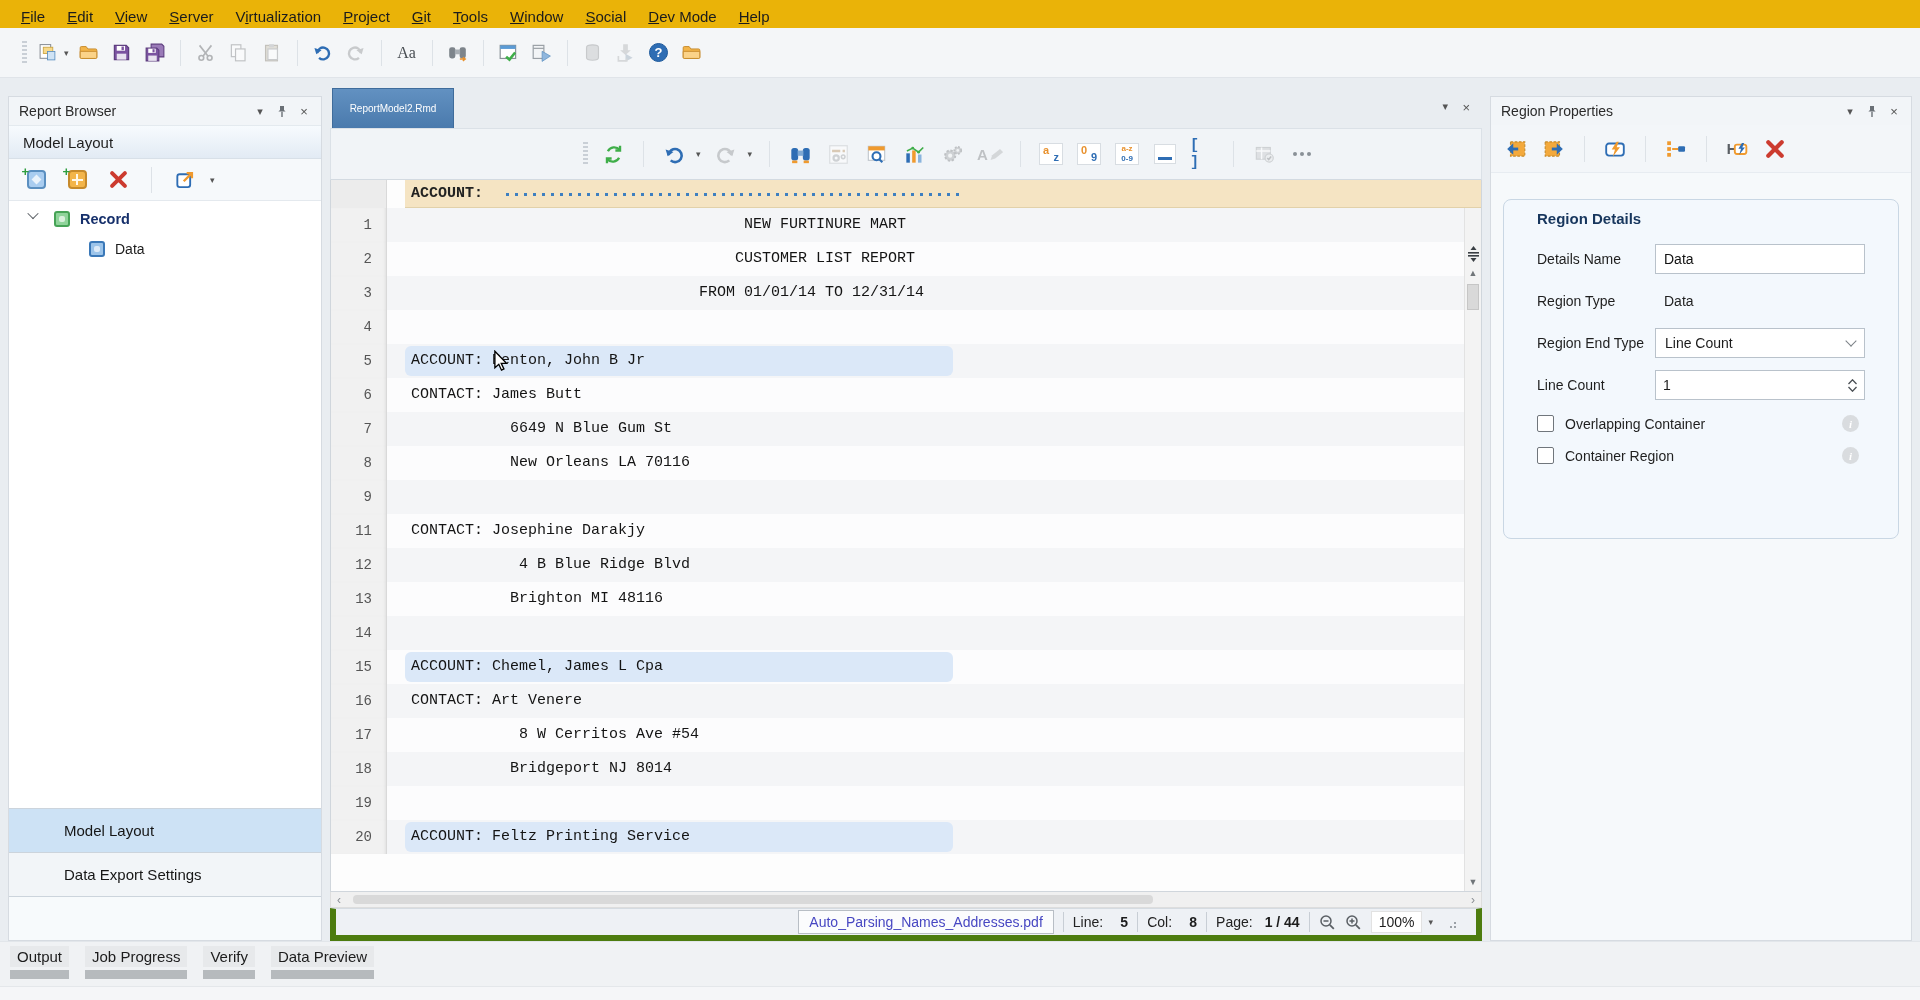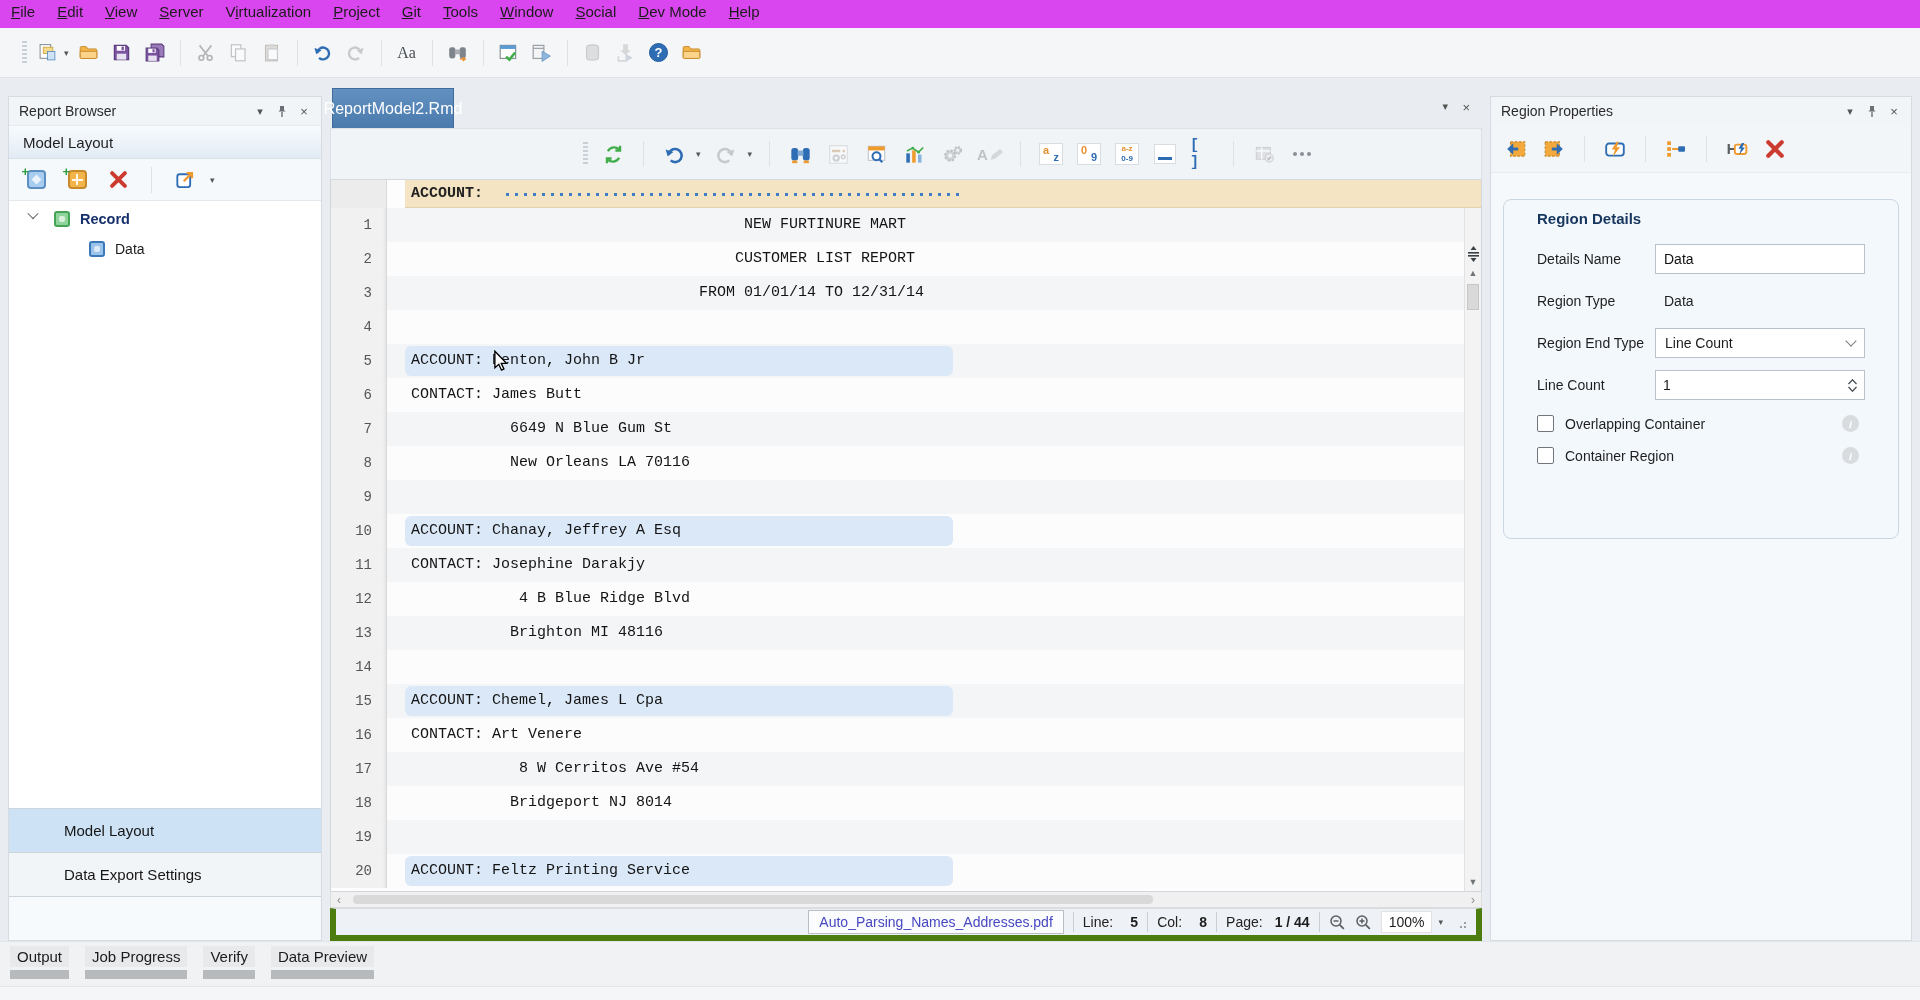--- a/index.html
+++ b/index.html
@@ -1,21 +1,21 @@
 <!DOCTYPE html>
 <html style="--accent: #4d80b2; --tan: #f5e4c3; --hl: #dbe8f8; --link: #4747c2; --record-green: #46a356; --data-blue: #3a78b8; --delete-red: #cc3b2f; --icon-orange: #f09a2e; --icon-blue: #2e6db4;"><head>
 <meta charset="utf-8">
 <style>
 *{box-sizing:border-box;margin:0;padding:0}
 html,body{width:1920px;height:1000px}
 body{position:relative;font-family:"Liberation Sans",sans-serif;background:#e9edf1;overflow:hidden;color:#1c1c1c}
 u{text-decoration:underline}
 svg{display:block}
 
-#menubar{position:absolute;left:0;top:0;right:0;height:28px;background:#d946ef;display:flex;align-items:flex-start;padding-left:0;font-size:15px;z-index:6}
+#menubar{position:absolute;left:0;top:0;right:0;height:28px;background:#eab308;display:flex;align-items:flex-end;padding-left:10px;font-size:15px;z-index:6}
 .menu-item{padding:3px 11px;cursor:default;white-space:nowrap}
 
 #toolbar{position:absolute;left:0;top:28px;right:0;height:50px;background:#f4f6f8;border-bottom:1px solid #e0e4e9;display:flex;align-items:center;padding-left:22px;gap:7px;z-index:5}
 .grip{width:5px;height:24px;background:repeating-linear-gradient(to bottom,#c9cfd6 0 2px,transparent 2px 4px)}
 .sep{width:1px;height:26px;background:#dde2e7;margin:0 5px;flex:0 0 auto}
 .tbi{width:26px;height:26px;display:flex;align-items:center;justify-content:center;flex:0 0 auto;position:relative}
 .tbi svg{width:19px;height:19px}
 .dis{opacity:.5;filter:grayscale(.6)}
 .dd{font-size:9px;color:#555;margin-left:-3px;align-self:center}
 .stack{position:relative;width:26px;height:26px}
@@ -52,21 +52,21 @@
 .ic-sq.or{border:2px solid #c68a2b;background:#f3b54a}
 .ic-sq.bl::after{content:'';position:absolute;inset:4px;background:#eaf3fb;transform:rotate(45deg)}
 .ic-sq.or::after{content:'';position:absolute;inset:2px;background:
  linear-gradient(#fff8ea,#fff8ea) center/100% 2px no-repeat,
  linear-gradient(#fff8ea,#fff8ea) center/2px 100% no-repeat}
 .plus-badge{position:absolute;top:-8px;left:-7px;color:#2f9e3f;font-weight:900;font-size:13px;z-index:2}
 .red-x svg{width:19px;height:19px}
 
 #center-panel{position:absolute;left:330px;top:88px;width:1152px;height:853px}
 #tabbar{height:40px;position:relative}
-.etab{position:absolute;left:2px;top:0;width:122px;height:40px;background:linear-gradient(#6291c1,#4a7aad);color:#fff;font-size:16px;display:flex;align-items:center;justify-content:center;border:1px solid #3f6c9b;border-bottom:none}
+.etab{position:absolute;left:2px;top:0;width:122px;height:40px;background:linear-gradient(#6291c1,#4a7aad);color:#fff;font-size:10px;display:flex;align-items:center;justify-content:center;border:1px solid #3f6c9b;border-bottom:none}
 .tabctl{position:absolute;top:12px;color:#555;font-size:11px}
 #etoolbar{height:52px;background:#f1f4f7;border:1px solid #dbe1e7;border-bottom:1px solid #d3dae1;display:flex;align-items:center;gap:12px;padding-left:252px}
 #etoolbar .tbi svg{width:21px;height:21px}
 .sort-ic{width:24px;height:22px;background:#fff;border:1px solid #d8dde2;position:relative;font-weight:bold;font-size:11px;line-height:1}
 .sort-ic .tl{position:absolute;left:3px;top:1px;color:#e8912d}
 .sort-ic .br{position:absolute;right:3px;bottom:1px;color:#2e6db4}
 .sort-ic2{width:24px;height:22px;background:#fff;border:1px solid #d8dde2;font-weight:bold;font-size:8px;line-height:1.2;display:flex;flex-direction:column;align-items:center;justify-content:center}
 .sort-ic2 .a{color:#e8912d}.sort-ic2 .b{color:#2e6db4}
 .und-ic{width:22px;height:20px;background:#fff;border:1px solid #d8dde2;position:relative}
 .und-ic::after{content:'';position:absolute;left:3px;right:3px;bottom:3px;height:3px;background:#2e6db4}
@@ -95,21 +95,21 @@
 
 #vscroll{position:absolute;top:28px;right:0;bottom:0;width:17px;background:#f3f3f3;border-left:1px solid #e2e2e2}
 .vsb{position:absolute;left:0;right:0;text-align:center;color:#707579;font-size:9px}
 #vthumb{position:absolute;left:2px;right:2px;top:76px;height:26px;background:#d9d9d9;border:1px solid #c6c6c6}
 #vsplit{position:absolute;top:38px;left:2px}
 #hscroll{height:16px;background:#f0f0f0;border:1px solid #ddd;border-top:none;position:relative;display:flex;align-items:center}
 #hthumb{position:absolute;left:22px;top:3px;width:800px;height:9px;background:#d9d9d9;border-radius:4px}
 .hsb{width:16px;text-align:center;color:#8a8f94;font-size:12px;line-height:14px}
 .hsb.r{position:absolute;right:0}
 
-#statusbar{height:33px;background:#eef1f5;border:6px solid #4d7c0f;border-top:1px solid #d5dbe1;display:flex;align-items:center;justify-content:flex-end;gap:9px;padding-right:10px;font-size:14px}
+#statusbar{height:33px;background:#eef1f5;border:6px solid #4d7c0f;border-top:1px solid #d5dbe1;display:flex;align-items:center;justify-content:flex-end;gap:9px;padding-right:20px;font-size:14px}
 .pdf-link{border:1px solid #b8bec5;background:#fbfcfd;color:var(--link,#4747c2);padding:3px 10px}
 .sbsep{width:1px;height:20px;background:#c8ced5}
 .sb-label{color:#222}
 .sb-val{font-weight:bold;min-width:16px;text-align:right}
 .zoom-pct{background:#fff;padding:2px 7px;border:1px solid #e2e2e2}
 .sb-grip{width:12px;height:12px;position:relative;margin-left:2px}
 .sb-grip i{position:absolute;width:2px;height:2px;background:#9aa0a6}
 .sb-grip i:nth-child(1){right:0;bottom:0}.sb-grip i:nth-child(2){right:4px;bottom:0}.sb-grip i:nth-child(3){right:0;bottom:4px}
 .mag svg{width:17px;height:17px}
 
@@ -576,28 +576,20 @@
 
         <div class="rline">
           <div class="lnum">9</div>
           <div class="lcontent">
 
             <div class="ltext"></div>
 
           </div>
         </div>
 
-        <div class="rline hl">
-          <div class="lnum">10</div>
-          <div class="lcontent">
-            <div class="lhl"></div>
-            <div class="ltext">ACCOUNT: Chanay, Jeffrey A Esq</div>
-
-          </div>
-        </div>
 
         <div class="rline">
           <div class="lnum">11</div>
           <div class="lcontent">
 
             <div class="ltext">CONTACT: Josephine Darakjy</div>
 
           </div>
         </div>
 

